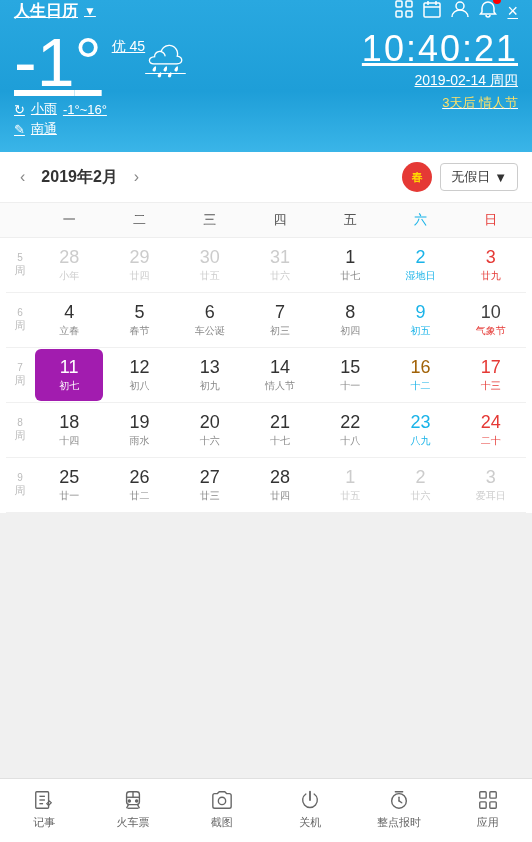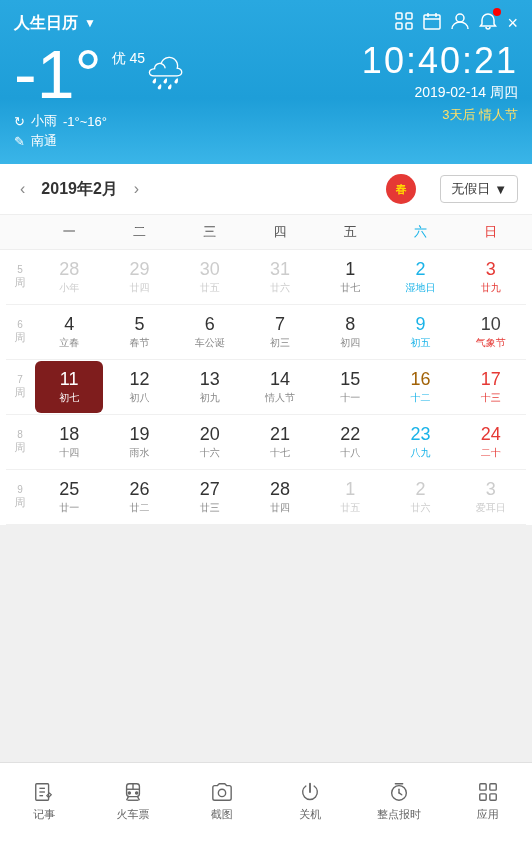--- a/index.html
+++ b/index.html
@@ -8,23 +8,24 @@
       height: 842px;
       font-family: "Microsoft YaHei", "PingFang SC", sans-serif;
       background: #f0f0f0;
       overflow: hidden;
       position: relative;
     }
 
     
     .header {
       background: linear-gradient(180deg, #29a8e0 0%, #1e9ed8 60%, #3ab5e8 100%);
-      padding: 12px 14px 14px 14px;
+      padding: 0 14px 14px 14px;
       position: relative;
       color: white;
+      text-decoration: underline;
     }
 
     .header-top-bar {
       display: flex;
       justify-content: space-between;
       align-items: center;
       margin-bottom: 6px;
     }
 
     .app-title-area {
@@ -211,21 +212,20 @@
       border: 1px solid #ccc;
       background: white;
       padding: 4px 10px;
       border-radius: 4px;
       font-size: 13px;
       color: #333;
       cursor: pointer;
       display: flex;
       align-items: center;
       gap: 4px;
-      margin-left: 16px;
     }
 
     
     .festival-seal {
       width: 30px;
       height: 30px;
       background: #e53935;
       border-radius: 50%;
       display: flex;
       align-items: center;
@@ -295,21 +295,21 @@
       align-items: center;
       padding: 5px 2px;
       min-height: 52px;
       justify-content: center;
       cursor: pointer;
       border-radius: 4px;
       margin: 1px;
     }
 
     .cal-day.today {
-      background: #7f1d1d;
+      background: #a21caf;
       border-radius: 6px;
     }
 
     .cal-day.today .main-day { color: white; }
     .cal-day.today .sub-day { color: white; }
 
     .cal-day.other-month .main-day { color: #ccc; }
     .cal-day.other-month .sub-day { color: #ccc; }
 
     .main-day {
@@ -338,21 +338,21 @@
       position: absolute;
       bottom: 0;
       left: 0;
       right: 0;
       background: white;
       border-top: 1px solid #e0e0e0;
       display: flex;
       justify-content: space-around;
       align-items: center;
       padding: 8px 0 10px 0;
-      height: 80px;
+      height: 64px;
     }
 
     .toolbar-item {
       display: flex;
       flex-direction: column;
       align-items: center;
       gap: 4px;
       cursor: pointer;
       flex: 1;
     }

